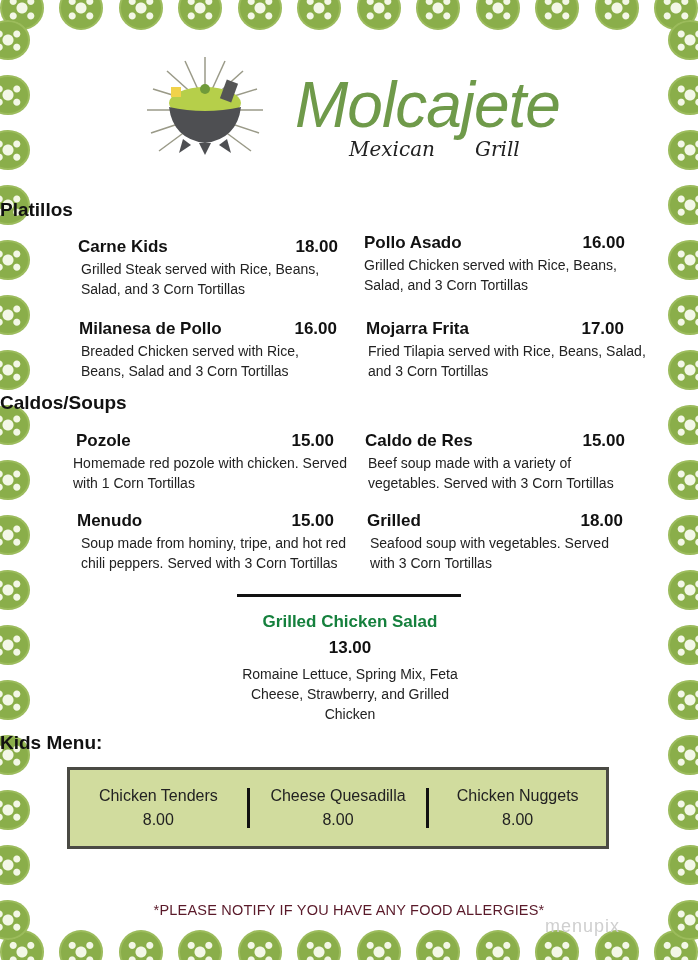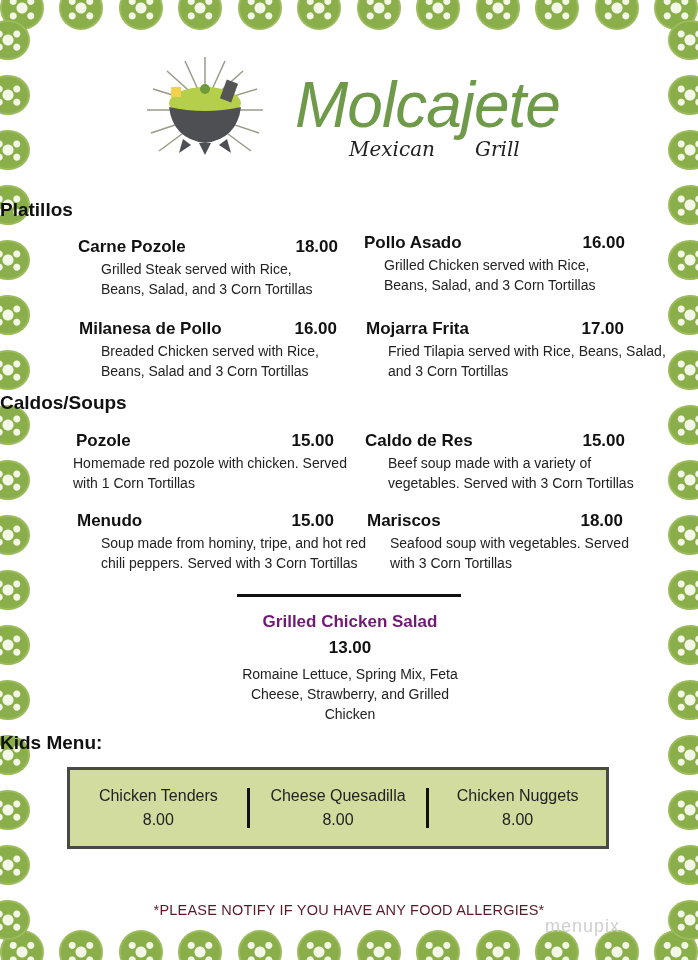--- a/index.html
+++ b/index.html
@@ -46,26 +46,26 @@
     font-family: "DejaVu Serif", serif; font-style: italic;
     font-size: 20px; color: #222;
   }
 
   .section-title {
     position: absolute; font-weight: bold; font-size: 19px; color: #111;
     text-align: left; width: 698px; left: 0;
   }
   .item { position: absolute; width: 270px; }
   .item-head { display: flex; justify-content: space-between; font-weight: bold; font-size: 17px; color: #111; }
-  .item-desc { font-size: 14px; line-height: 20px; color: #222; margin-top: 2px; margin-left: 20px; }
+  .item-desc { font-size: 14px; line-height: 20px; color: #222; margin-top: 2px; }
 
   .divider { position: absolute; left: 237px; top: 594px; width: 224px; height: 3px; background: #111; }
 
   .salad { position: absolute; left: 200px; top: 612px; width: 300px; text-align: center; }
-  .salad-name { font-weight: bold; font-size: 17px; color: #701a75; }
+  .salad-name { font-weight: bold; font-size: 17px; color: #15803d; }
   .salad-price { font-weight: bold; font-size: 17px; color: #111; margin-top: 6px; }
   .salad-desc { font-size: 14px; line-height: 20px; color: #222; margin-top: 6px; }
 
   .kids-box {
     position: absolute; left: 67px; top: 767px; width: 542px; height: 82px;
     background: #d1dc9e; border: 3px solid #4a4a44; box-sizing: border-box;
     display: flex; align-items: center; justify-content: center;
   }
   .kid { text-align: center; font-size: 16px; color: #222; line-height: 24px; flex: 1; }
   .kid-sep { width: 3px; height: 40px; background: #111; }
@@ -176,21 +176,21 @@
   </svg>
   <div class="logo-title">Molcajete</div>
   <div class="logo-sub1">Mexican</div>
   <div class="logo-sub2">Grill</div>
 </div>
 
 <div class="section-title" style="top:199px;">Platillos</div>
 
 <div class="item" style="left:78px; top:237px; width:260px;">
   <div class="item-head">
-      <span>Carne Pozole</span>
+      <span>Carne Kids</span>
       <span>18.00</span>
     </div>
   <div class="item-desc" style="padding-left:3px;">Grilled Steak served with Rice, Beans, Salad, and 3 Corn Tortillas</div>
 </div>
 
 <div class="item" style="left:364px; top:233px; width:261px;">
   <div class="item-head">
       <span>Pollo Asado</span>
       <span>16.00</span>
     </div>
@@ -234,21 +234,21 @@
 <div class="item" style="left:77px; top:511px; width:257px;">
   <div class="item-head">
       <span>Menudo</span>
       <span>15.00</span>
     </div>
   <div class="item-desc" style="padding-left:4px; width:270px;">Soup made from hominy, tripe, and hot red chili peppers. Served with 3 Corn Tortillas</div>
 </div>
 
 <div class="item" style="left:367px; top:511px; width:256px;">
   <div class="item-head">
-      <span>Mariscos</span>
+      <span>Grilled</span>
       <span>18.00</span>
     </div>
   <div class="item-desc" style="padding-left:3px; width:240px;">Seafood soup with vegetables. Served with 3 Corn Tortillas</div>
 </div>
 
 <div class="divider"></div>
 
 <div class="salad">
   <div class="salad-name">Grilled Chicken Salad</div>
   <div class="salad-price">13.00</div>

